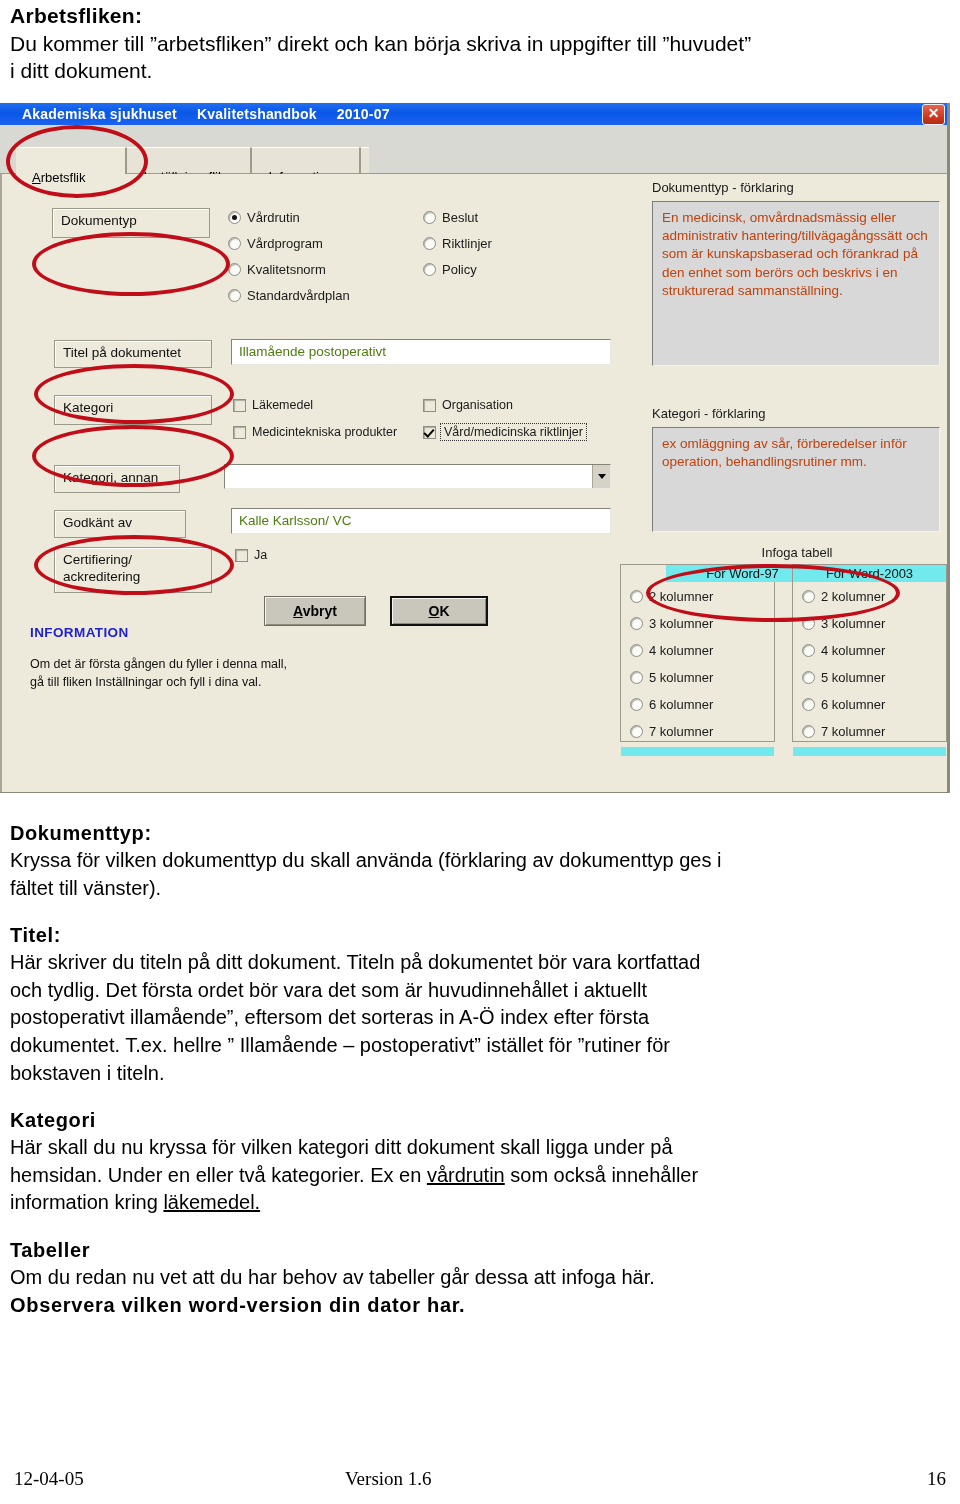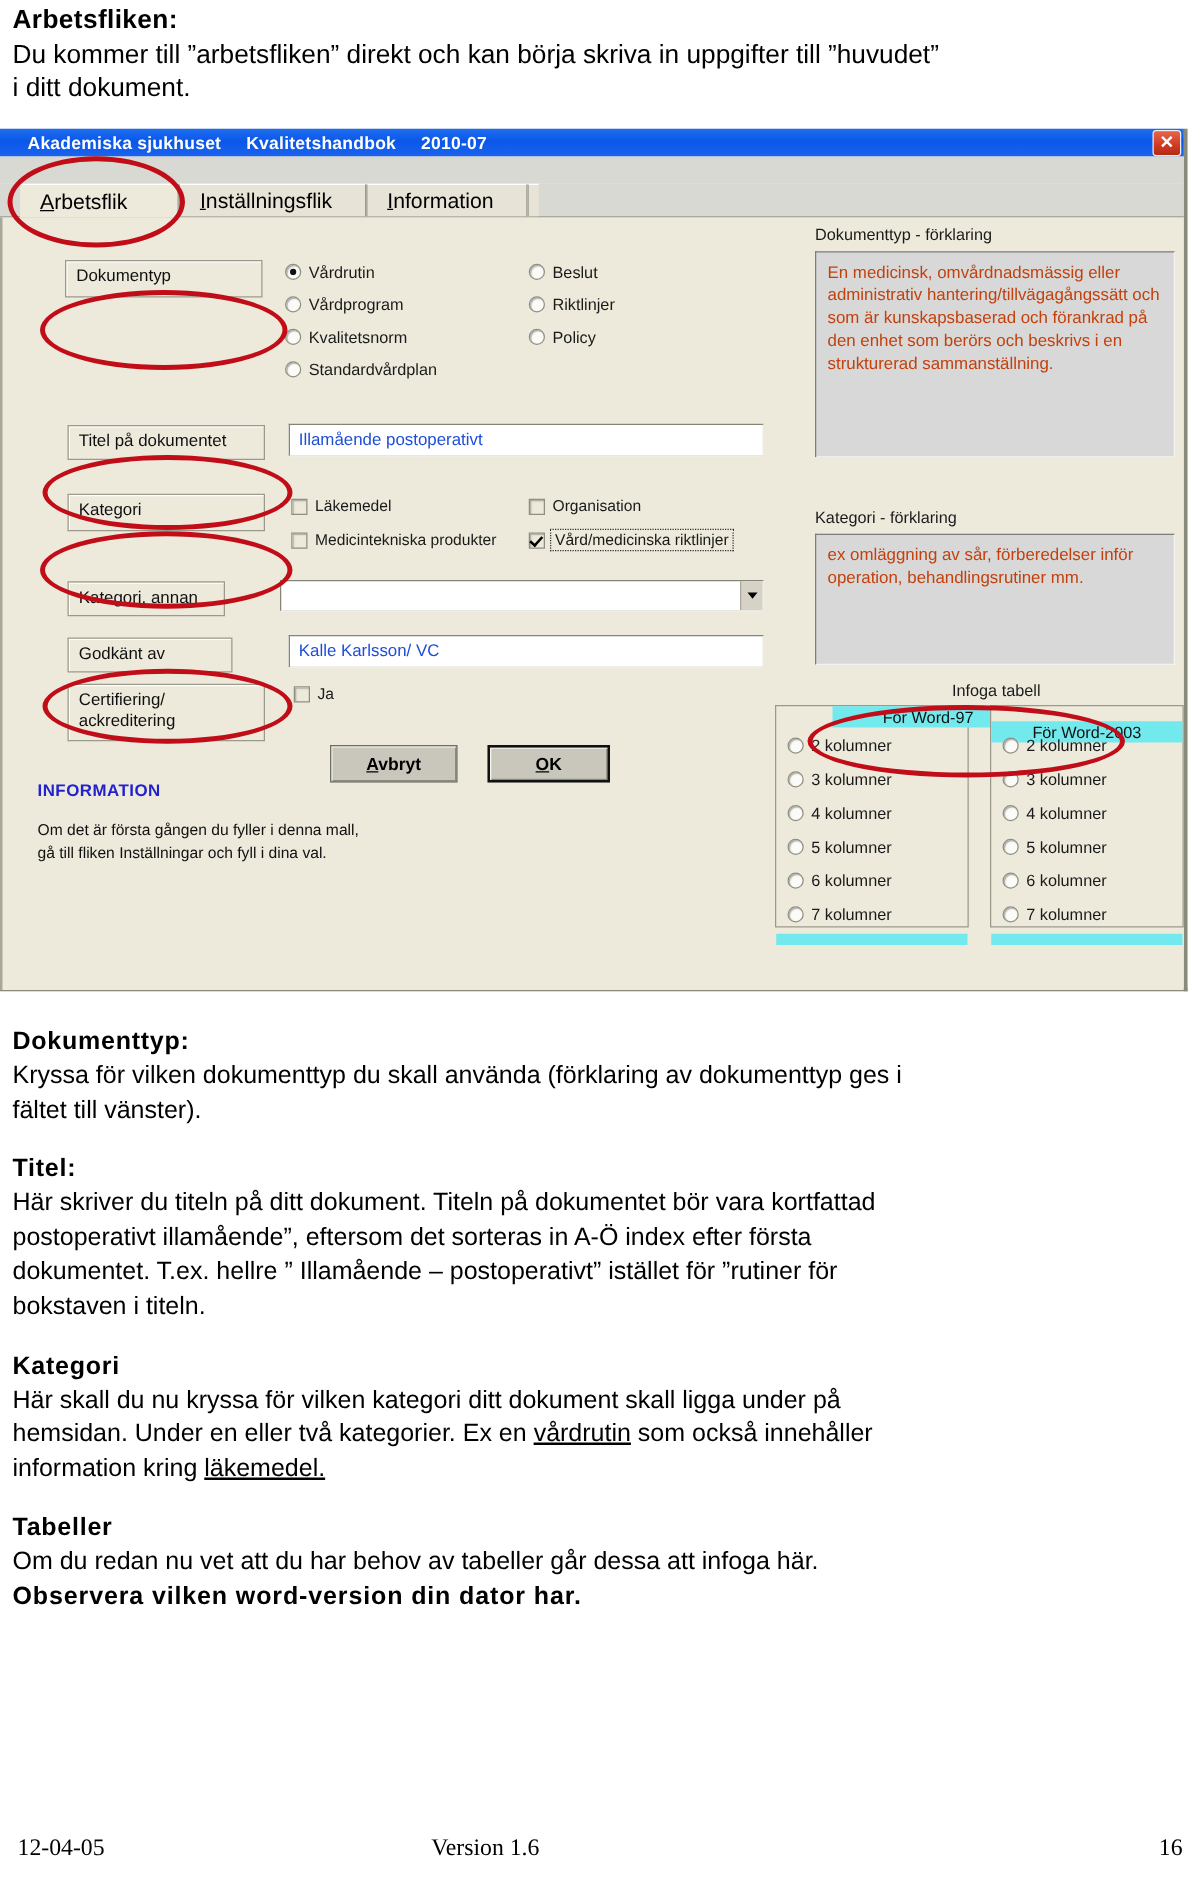--- a/index.html
+++ b/index.html
@@ -88,22 +88,22 @@
     background: #d9d9d3;
     display: flex;
     align-items: flex-end;
     padding-left: 16px;
     box-sizing: border-box;
     border-bottom: 1px solid #9b9b90;
   }
   .tab {
     position: relative;
     height: 26px;
-    padding: 0 26px 0 16px;
-    font-size: 17px;
+    padding: 16px 26px 0 16px;
+    font-size: 13px;
     line-height: 26px;
     color: #000;
     background: #e7e4d7;
     border-left: 1px solid #9b9b90;
     border-top: 1px solid #ffffff;
     border-right: 1px solid #9b9b90;
     box-sizing: border-box;
     white-space: nowrap;
   }
   .tab.active {
@@ -211,21 +211,21 @@
 
   
   .txtfield {
     position: absolute;
     background: #ffffff;
     border-top: 1px solid #848478;
     border-left: 1px solid #848478;
     border-right: 1px solid #e8e8e2;
     border-bottom: 1px solid #e8e8e2;
     font-size: 13.5px;
-    color: #1d4ed8;
+    color: #4d7c0f;
     padding: 3px 7px;
     box-sizing: border-box;
     line-height: 1.3;
     overflow: hidden;
     white-space: nowrap;
   }
   .combo {
     position: absolute;
     background: #ffffff;
     border-top: 1px solid #848478;
@@ -541,21 +541,21 @@
       <span class="dot"></span>
       <span>6 kolumner</span>
     </div>
     <div class="radio" style="left:628px; top:550px;">
       <span class="dot"></span>
       <span>7 kolumner</span>
     </div>
     <div class="group-footer" style="left:619px; top:573px; width:153px;"></div>
 
     <div class="groupbox" style="left:790px; top:390px; width:155px; height:178px;"></div>
-    <div class="group-header" style="left:791px; top:403px; width:153px;">För Word-2003</div>
+    <div class="group-header" style="left:791px; top:391px; width:153px;">För Word-2003</div>
     <div class="radio" style="left:800px; top:415px;">
       <span class="dot"></span>
       <span>2 kolumner</span>
     </div>
     <div class="radio" style="left:800px; top:442px;">
       <span class="dot"></span>
       <span>3 kolumner</span>
     </div>
     <div class="radio" style="left:800px; top:469px;">
       <span class="dot"></span>
@@ -586,20 +586,21 @@
 <div class="ellipse" style="left:646px; top:564px; width:246px; height:50px;"></div>
 
 <div class="doc-body">
 
   <div class="sec-head first">Dokumenttyp:</div>
   <div class="sec-p">Kryssa för vilken dokumenttyp du skall använda (förklaring av dokumenttyp ges i</div>
   <div class="sec-p">fältet till vänster).</div>
 
   <div class="sec-head">Titel:</div>
   <div class="sec-p">Här skriver du titeln på ditt dokument. Titeln på dokumentet bör vara kortfattad</div>
+  <div class="sec-p">och tydlig. Det första ordet bör vara det som är huvudinnehållet i aktuellt</div>
   <div class="sec-p">postoperativt illamående”, eftersom det sorteras in A-Ö index efter första</div>
   <div class="sec-p">dokumentet. T.ex. hellre ” Illamående – postoperativt” istället för ”rutiner för</div>
   <div class="sec-p">bokstaven i titeln.</div>
 
   <div class="sec-head">Kategori</div>
   <div class="sec-p">Här skall du nu kryssa för vilken kategori ditt dokument skall ligga under på</div>
   <div class="sec-p"><span>hemsidan. Under en eller två kategorier. Ex en </span><u>vårdrutin</u><span> som också innehåller</span></div>
   <div class="sec-p"><span>information kring </span><u>läkemedel.</u></div>
 
   <div class="sec-head">Tabeller</div>

